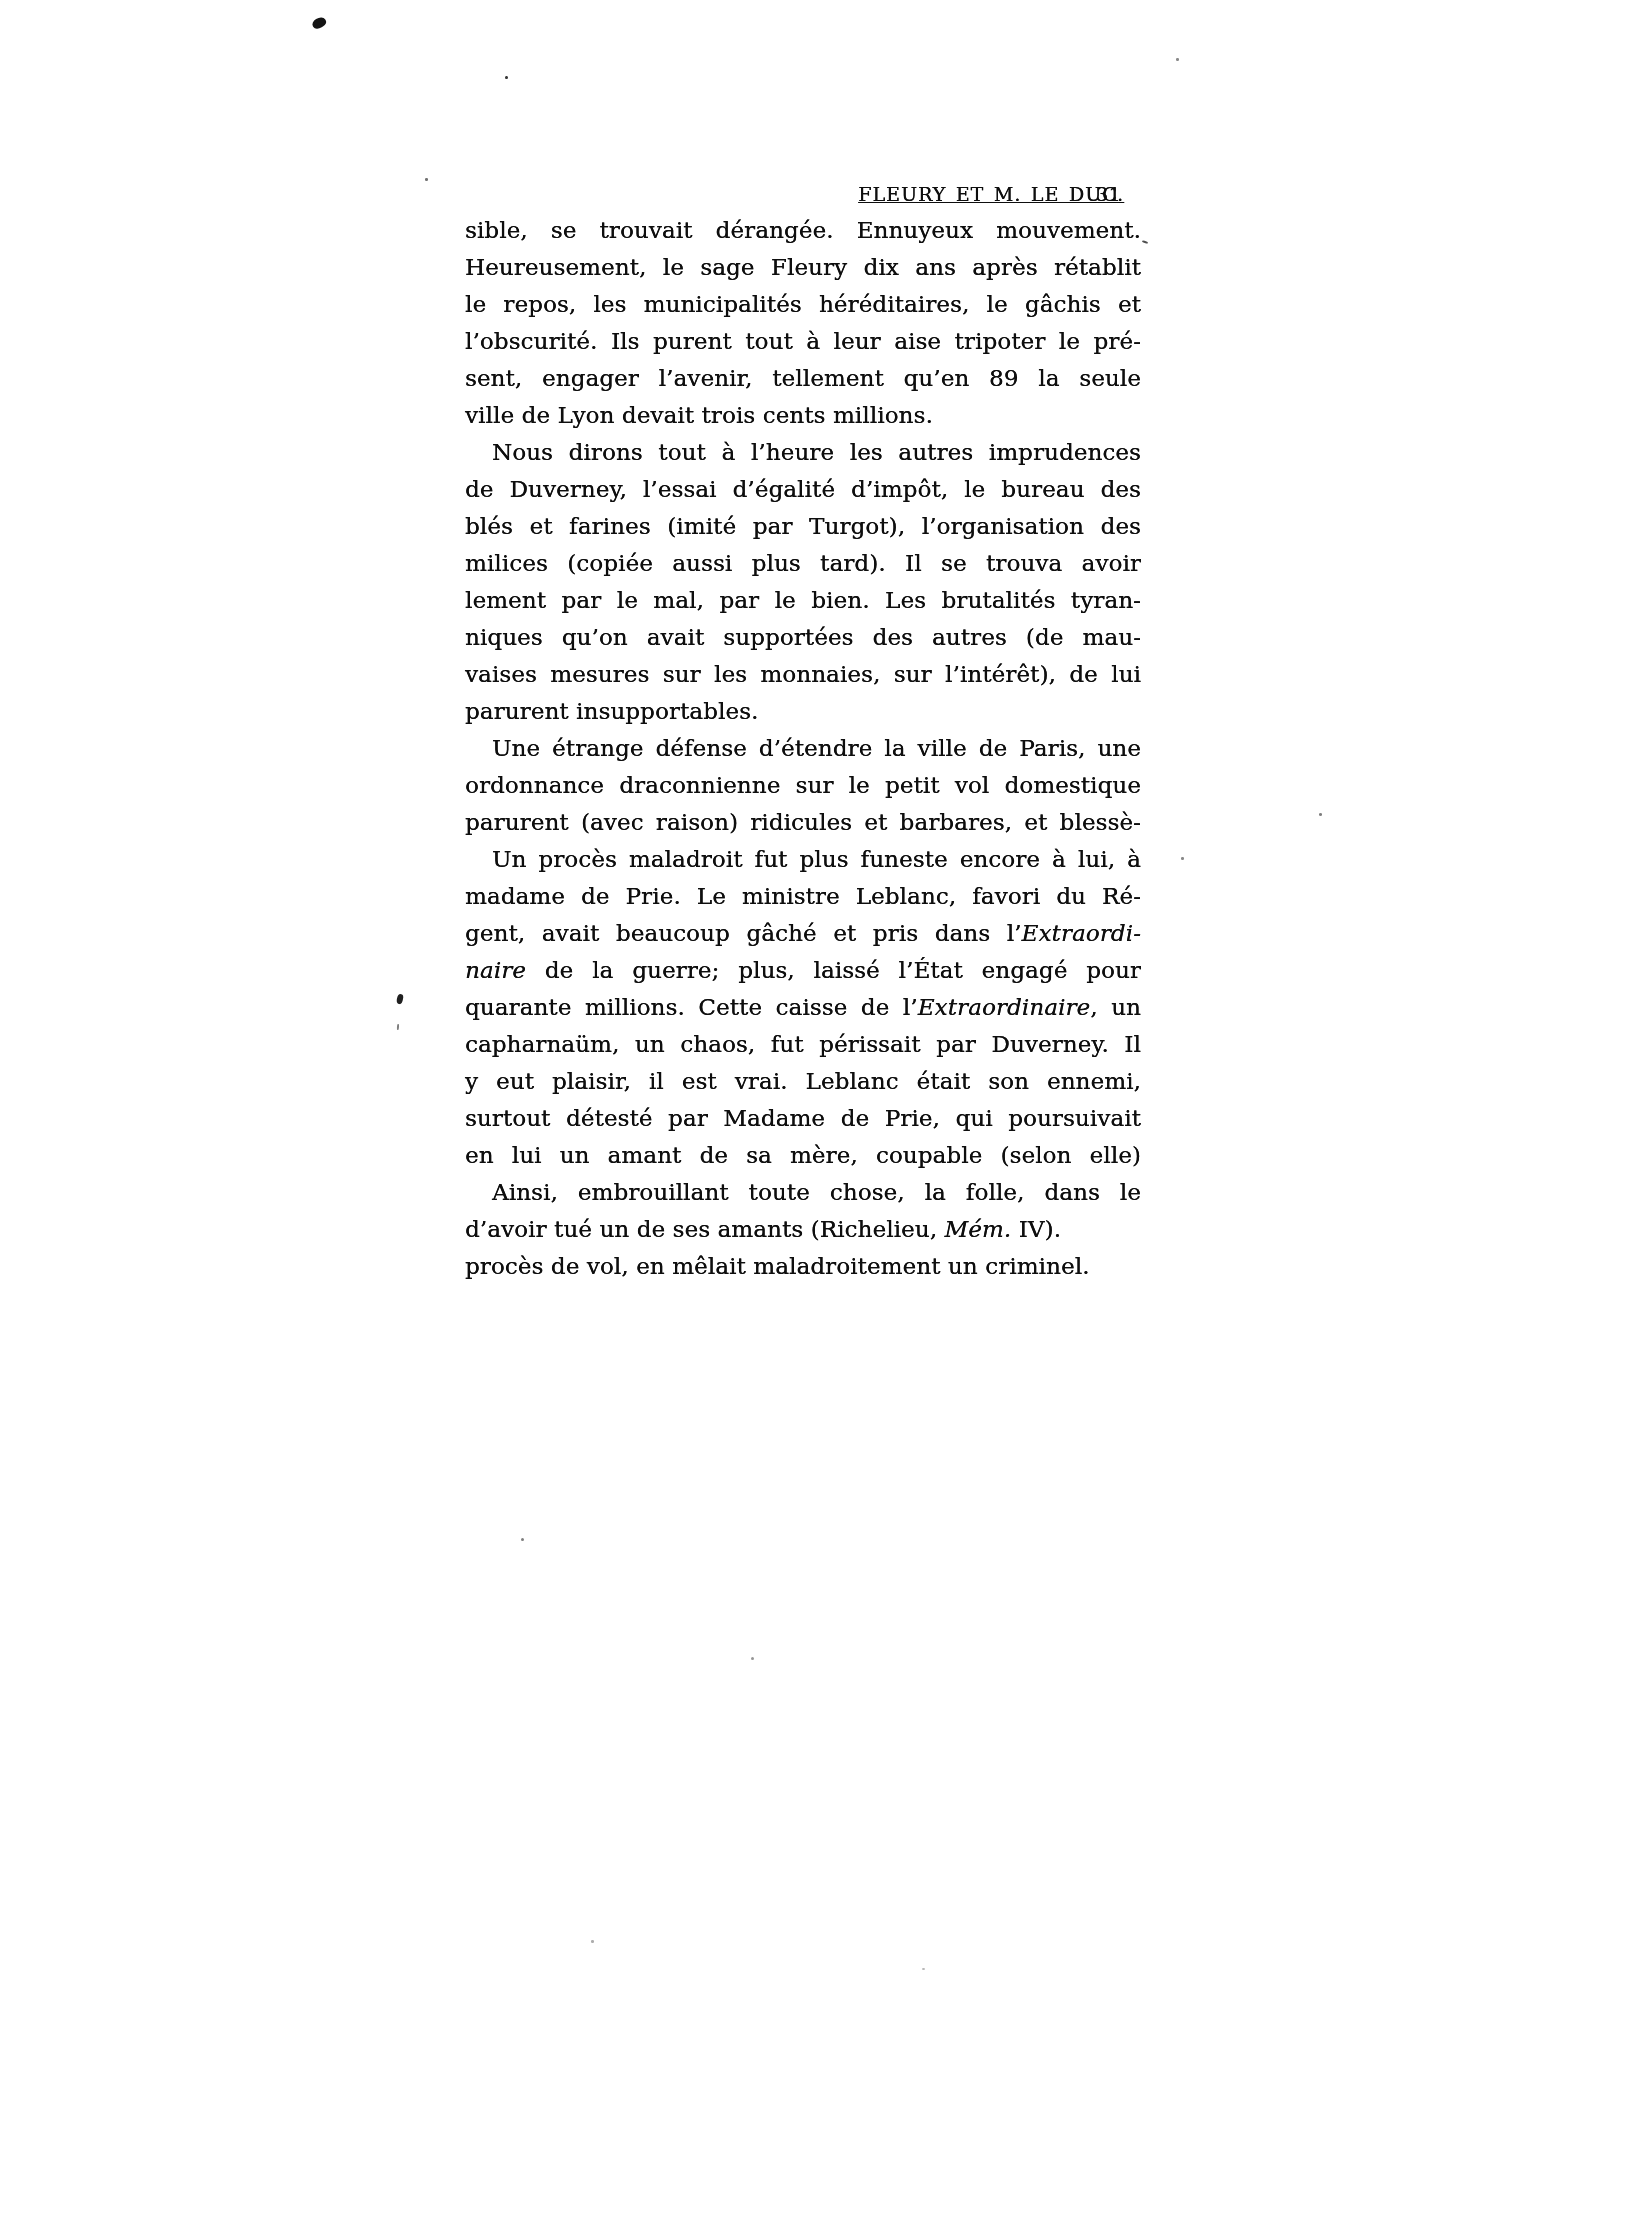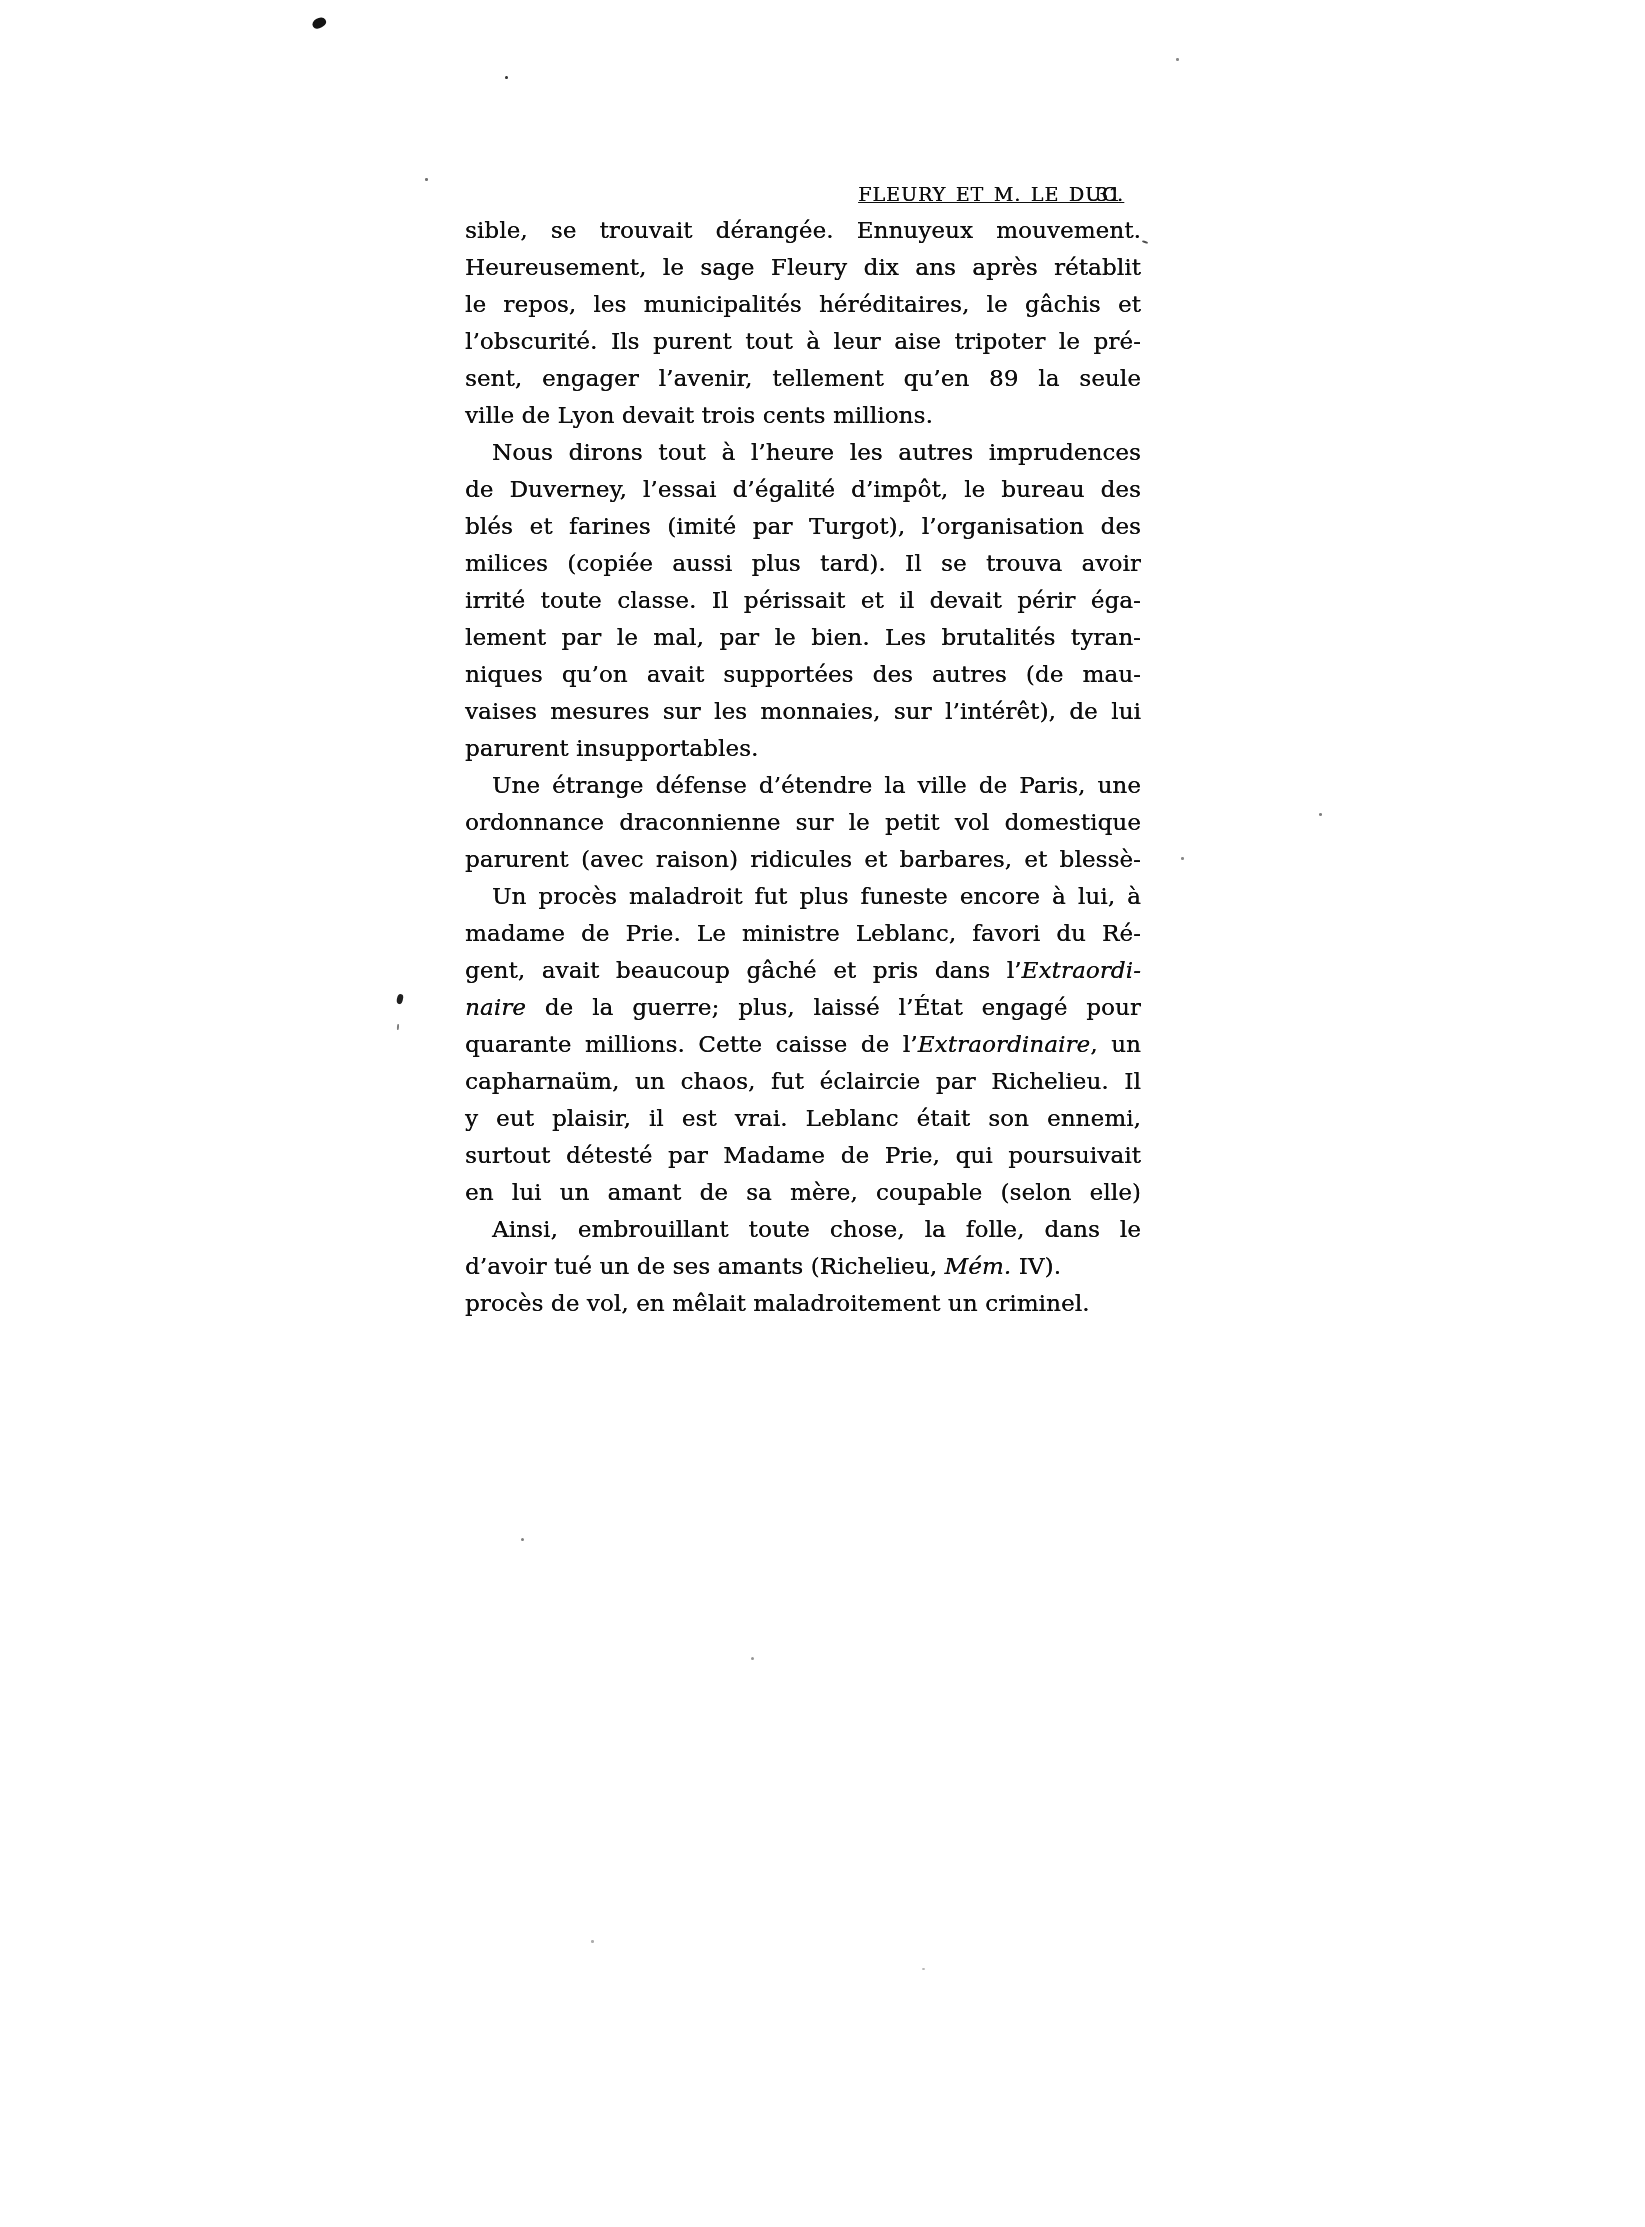--- a/index.html
+++ b/index.html
@@ -73,34 +73,33 @@
       <div class="line"><span>sible, se trouvait dérangée. Ennuyeux mouvement.</span></div>
       <div class="line"><span>Heureusement, le sage Fleury dix ans après rétablit</span></div>
       <div class="line"><span>le repos, les municipalités héréditaires, le gâchis et</span></div>
       <div class="line"><span>l’obscurité. Ils purent tout à leur aise tripoter le pré-</span></div>
       <div class="line"><span>sent, engager l’avenir, tellement qu’en 89 la seule</span></div>
       <div class="line para-end"><span>ville de Lyon devait trois cents millions.</span></div>
       <div class="line indent"><span>Nous dirons tout à l’heure les autres imprudences</span></div>
       <div class="line"><span>de Duverney, l’essai d’égalité d’impôt, le bureau des</span></div>
       <div class="line"><span>blés et farines (imité par Turgot), l’organisation des</span></div>
       <div class="line"><span>milices (copiée aussi plus tard). Il se trouva avoir</span></div>
-      <div class="line"><span>irrité toute classe. Il périssait et il devait périr éga-</span></div>
       <div class="line"><span>lement par le mal, par le bien. Les brutalités tyran-</span></div>
       <div class="line"><span>niques qu’on avait supportées des autres (de mau-</span></div>
       <div class="line"><span>vaises mesures sur les monnaies, sur l’intérêt), de lui</span></div>
       <div class="line para-end"><span>parurent insupportables.</span></div>
       <div class="line indent"><span>Une étrange défense d’étendre la ville de Paris, une</span></div>
       <div class="line"><span>ordonnance draconnienne sur le petit vol domestique</span></div>
       <div class="line"><span>parurent (avec raison) ridicules et barbares, et blessè-</span></div>
       <div class="line indent"><span>Un procès maladroit fut plus funeste encore à lui, à</span></div>
       <div class="line"><span>madame de Prie. Le ministre Leblanc, favori du Ré-</span></div>
       <div class="line"><span>gent, avait beaucoup gâché et pris dans l’</span><span class="it">Extraordi-</span></div>
       <div class="line"><span class="it">naire</span><span> de la guerre; plus, laissé l’État engagé pour</span></div>
       <div class="line"><span>quarante millions. Cette caisse de l’</span><span class="it">Extraordinaire</span><span>, un</span></div>
-      <div class="line"><span>capharnaüm, un chaos, fut éclaircie par Richelieu. Il</span></div>
+      <div class="line"><span>capharnaüm, un chaos, fut périssait par Duverney. Il</span></div>
       <div class="line"><span>y eut plaisir, il est vrai. Leblanc était son ennemi,</span></div>
       <div class="line"><span>surtout détesté par Madame de Prie, qui poursuivait</span></div>
       <div class="line"><span>en lui un amant de sa mère, coupable (selon elle)</span></div>
       <div class="line indent"><span>Ainsi, embrouillant toute chose, la folle, dans le</span></div>
       <div class="line para-end"><span>d’avoir tué un de ses amants (Richelieu, </span><span class="it">Mém.</span><span> IV).</span></div>
       <div class="line para-end"><span>procès de vol, en mêlait maladroitement un criminel.</span></div>
     </main>
 
   <div id="artifacts">
       <div class="speck" style="left: 312px; top: 18.4px; width: 14px; height: 9.5px; opacity: 1; border-radius: 62% 70% 50% 65%; transform: rotate(-32deg);"></div>

